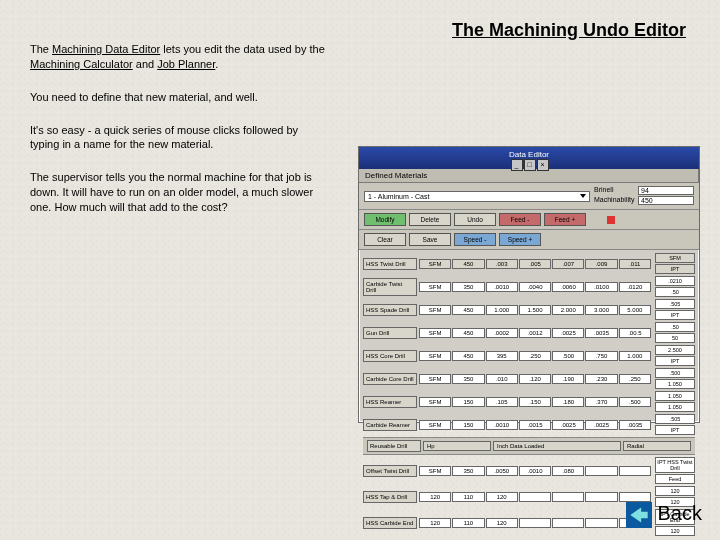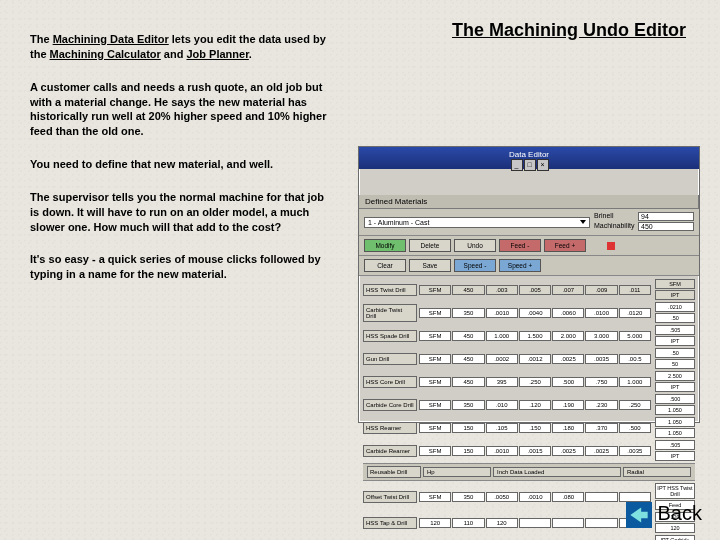--- a/index.html
+++ b/index.html
@@ -15,21 +15,21 @@
   }
   .title{
     position:absolute;top:20px;right:34px;
     font-size:18px;font-weight:bold;color:#000;
     text-decoration:underline;
   }
   .left-col{
     position:absolute;left:30px;top:24px;width:300px;
     font-size:11px;line-height:1.35;color:#000;
   }
-  .left-col p{margin:8px 0 18px 0;font-weight:bold}
+  .left-col p{margin:18px 0 18px 0;font-weight:normal}
   .left-col .u{text-decoration:underline}
   .screenshot{
     position:absolute;right:20px;top:146px;
     width:340px;height:275px;
     background:#d0cec6;
     border:1px solid #6c6c6c;
     box-shadow:0 0 0 1px #fff inset;
   }
   .titlebar{
     height:16px;background:linear-gradient(#2a4aa8,#1b2f78);
@@ -37,21 +37,20 @@
     padding:3px 3px;font-size:8px;color:#fff;flex-direction:column;
   }
   .titlebar .winbtns span{
     display:inline-block;width:10px;height:10px;background:#c7c7c7;
     border:1px solid #333;margin-left:1px;font-size:7px;color:#000;
     text-align:center;line-height:9px;
   }
   .panel-hdr{
     display:flex;background:#bfbcb2;border-bottom:1px solid #7a7a7a;
     font-size:8px;
-    margin-top:26px;
   }
   .panel-hdr div{padding:2px 6px;border-right:1px solid #7a7a7a}
   .panel-hdr .def{flex:1}
   .toprow{
     display:flex;align-items:center;gap:4px;padding:3px 5px;
     background:#c9c6bc;border-bottom:1px solid #888;font-size:7px;
   }
   .selbox{
     flex:1;background:#fff;border:1px solid #666;padding:1px 3px;
     display:flex;justify-content:space-between;align-items:center;
@@ -102,24 +101,23 @@
 </style>
 </head>
 <body>
 
 <div class="title">The Machining Undo Editor</div>
 
 <div class="left-col">
   <p>
     <span>The </span><span class="u">Machining Data Editor</span><span> lets you edit the data used by the </span><span class="u">Machining Calculator</span><span> and </span><span class="u">Job Planner</span><span>.</span>
   </p>
-  <p>A customer calls and needs a rush quote, an old job but with a material change.  He says the new material has historically run well at 20% higher speed and 10% higher feed than the old one.</p>
   <p>You need to define that new material, and well.</p>
+  <p>It's so easy - a quick series of mouse clicks followed by typing in a name for the new material.</p>
   <p>The supervisor tells you the normal machine for that job is down.  It will have to run on an older model, a much slower one.  How much will that add to the cost?</p>
-  <p>It's so easy - a quick series of mouse clicks followed by typing in a name for the new material.</p>
 </div>
 
 <div class="screenshot">
   <div class="titlebar">
     <span>Data Editor</span>
     <span class="winbtns">
       <span>_</span><span>□</span><span>×</span>
     </span>
   </div>
   <div class="panel-hdr">

